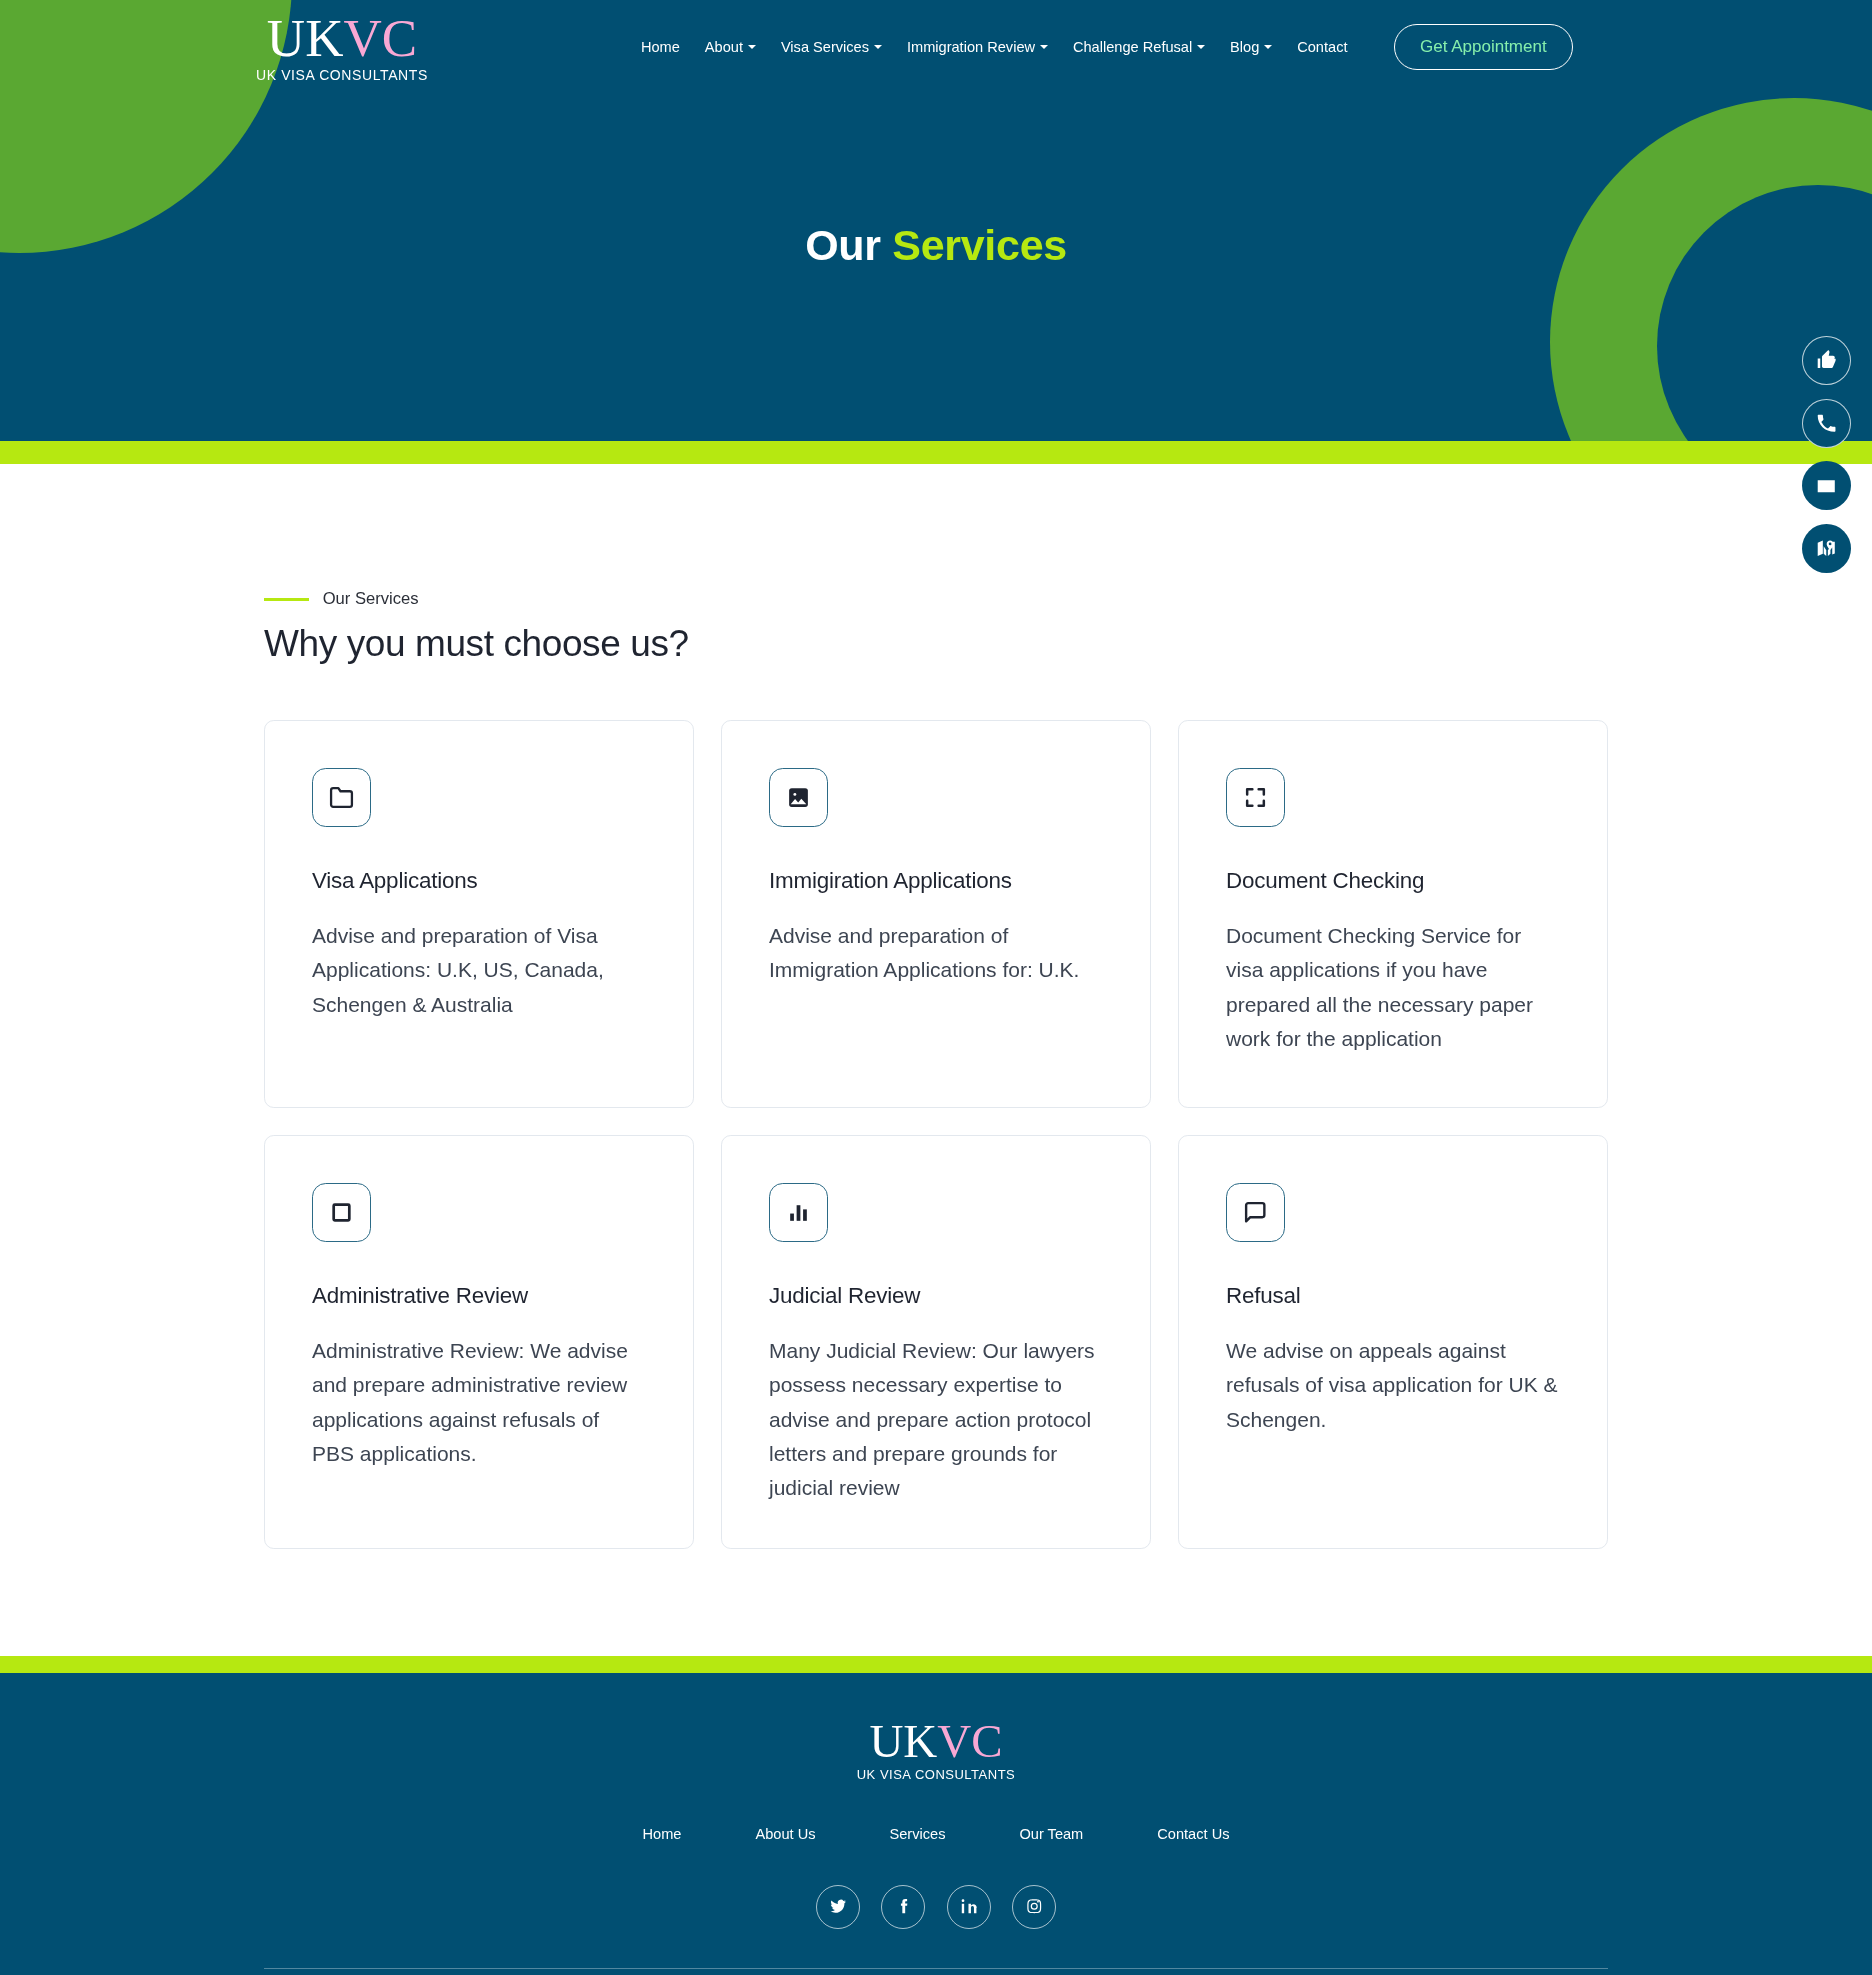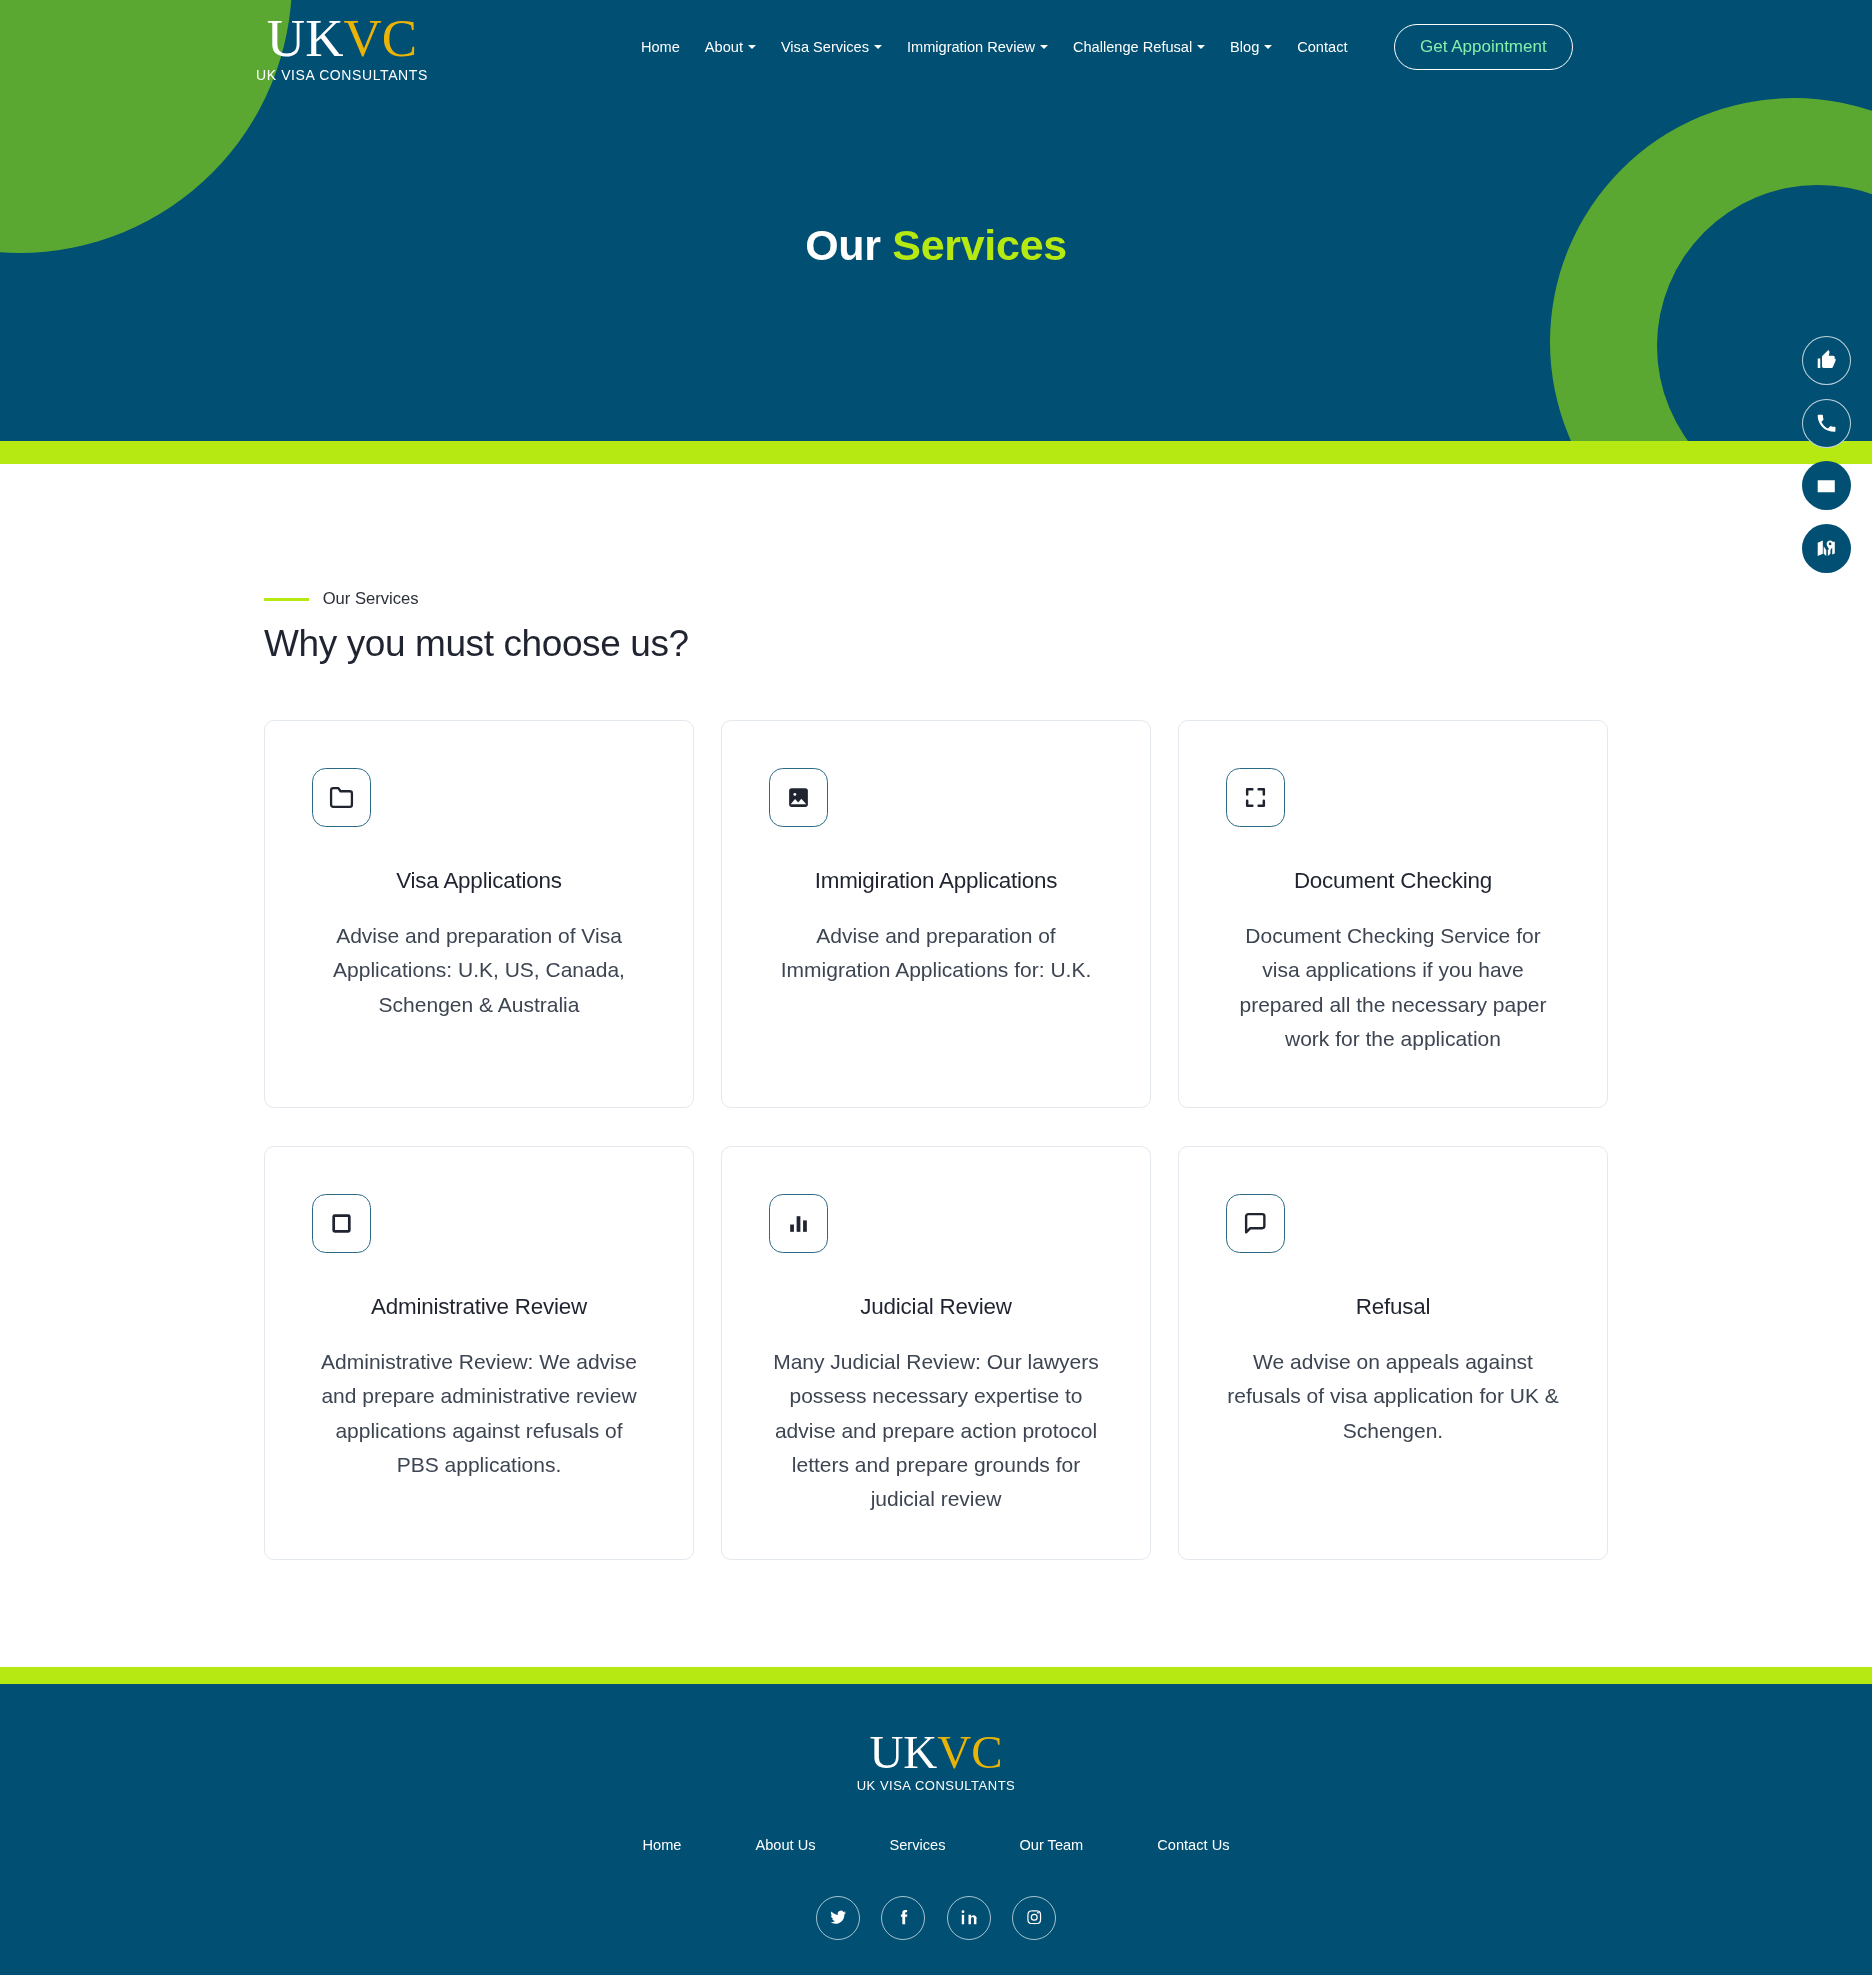--- a/index.html
+++ b/index.html
@@ -59,21 +59,21 @@
     align-items: center;
     line-height: 1;
   }
   .logo-main {
     font-family: "Liberation Serif", serif;
     font-size: 53px;
     letter-spacing: 0px;
     line-height: 1;
   }
   .logo-uk { color: #ffffff; }
-  .logo-vc { color: #eab308; }
+  .logo-vc { color: #f9a8d4; }
   .logo-sub {
     color: #ffffff;
     font-family: "Liberation Sans", sans-serif;
     font-size: 14px;
     letter-spacing: 0.6px;
     margin-top: 2.9px;
     text-align: center;
   }
   .nav-links {
     display: flex;
@@ -189,22 +189,21 @@
     font-size: 37px;
     color: #1f2430;
     font-weight: normal;
     letter-spacing: -0.4px;
     margin-bottom: 55px;
   }
 
   .card-grid {
     display: grid;
     grid-template-columns: repeat(3, 1fr);
-    gap: 38px 27px;
-    text-align: center;
+    gap: 27px 27px;
   }
   .card {
     border: 1px solid #e3e8ee;
     border-radius: 9.8px;
     background: #ffffff;
     padding: 47px 47px 43px 47px;
     min-height: 388px;
     cursor: pointer;
   }
   .card-icon {

